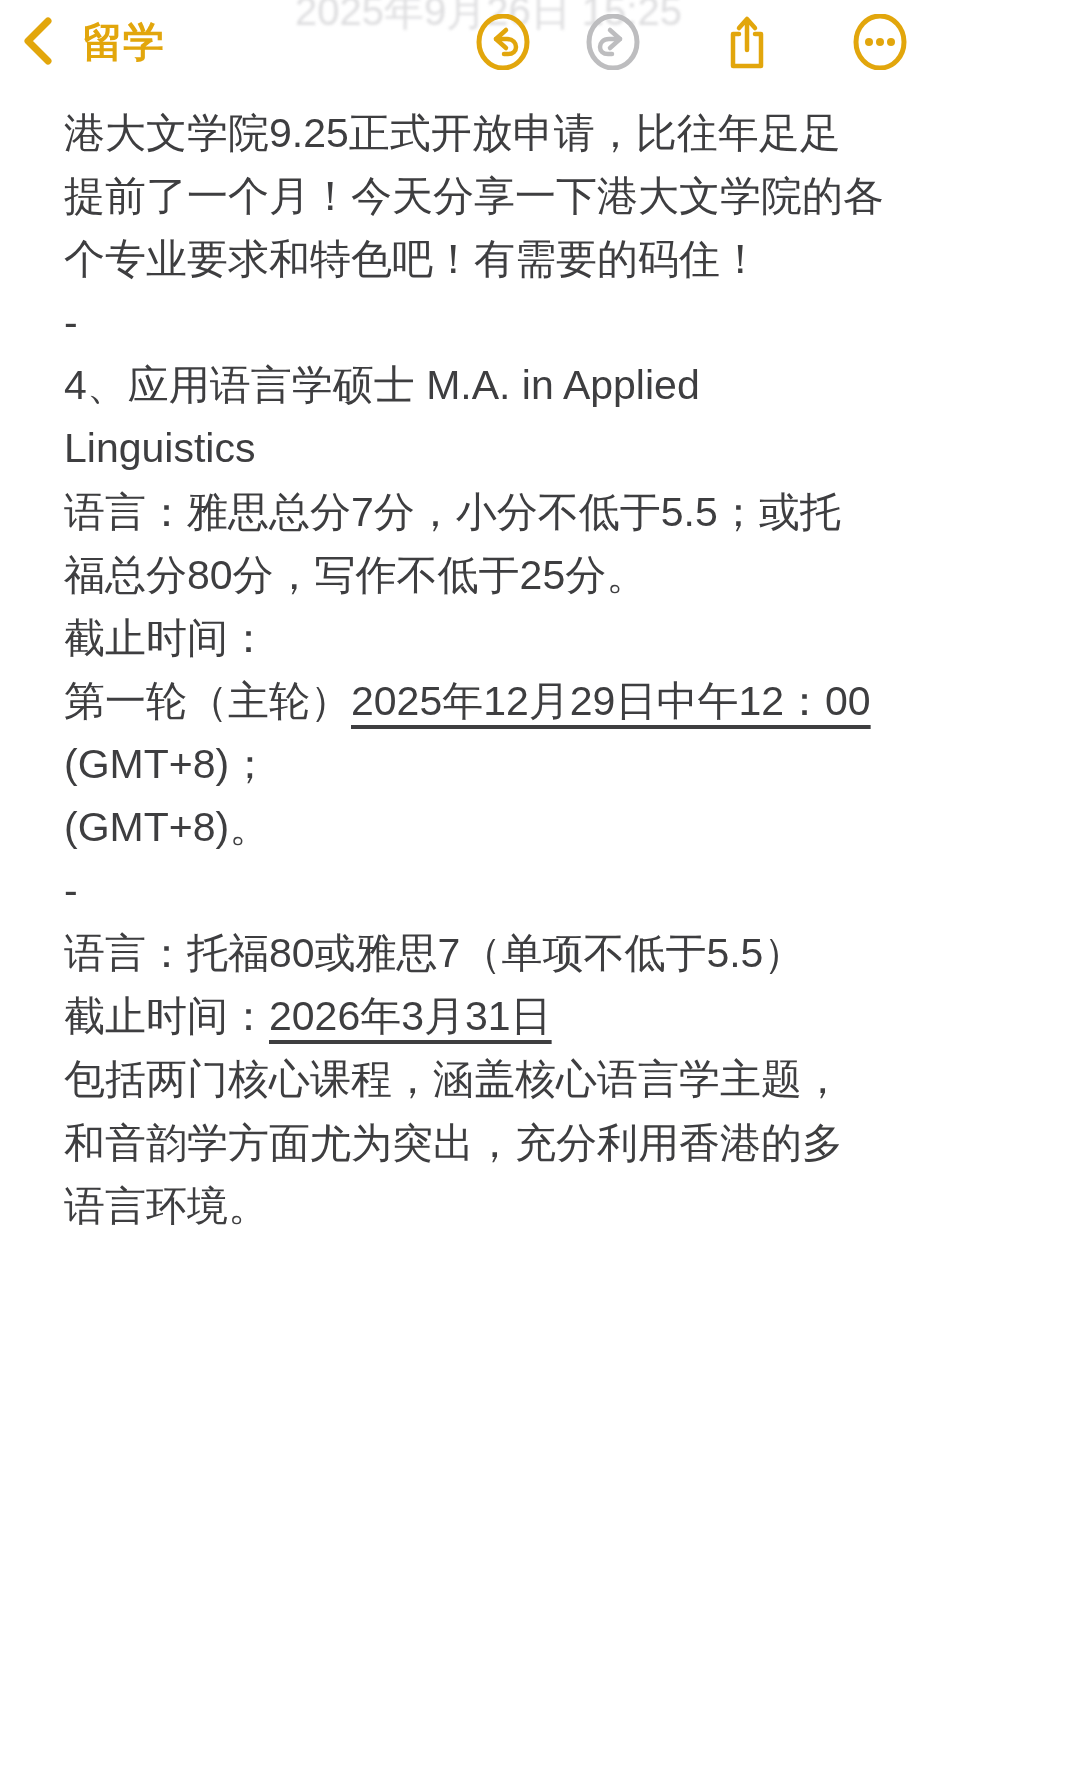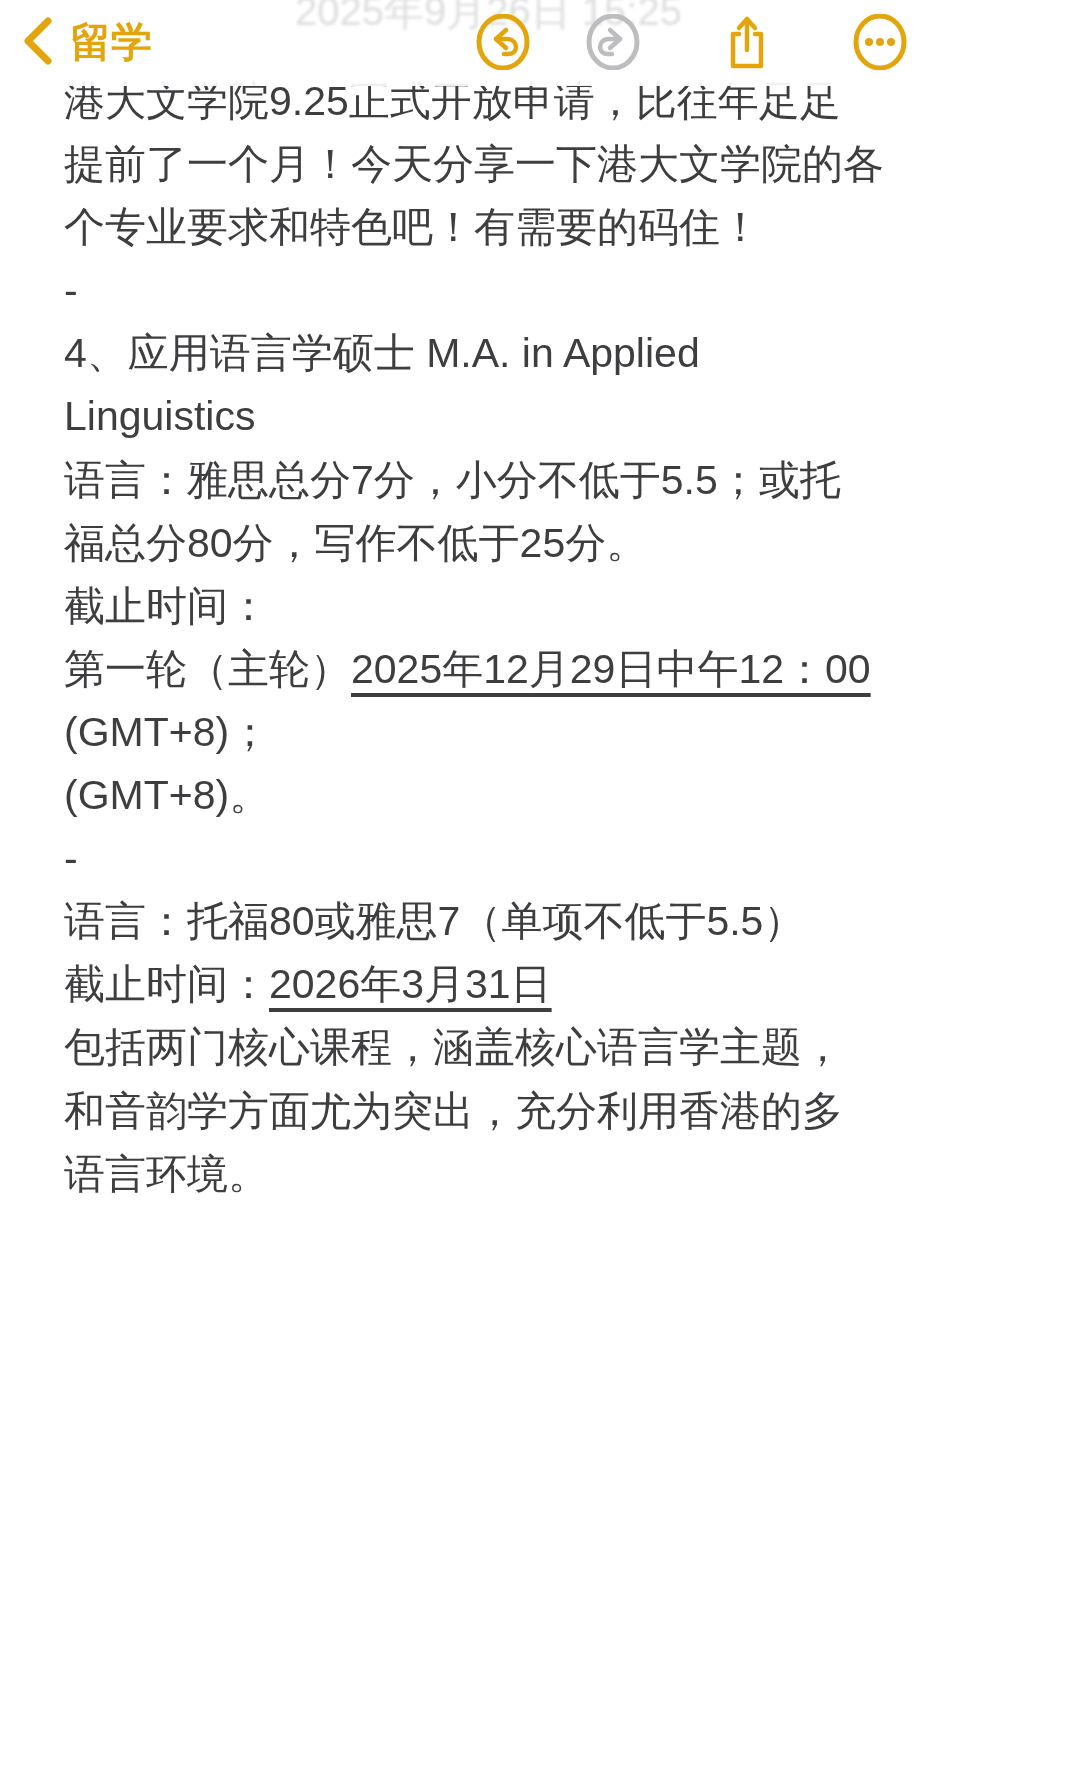--- a/index.html
+++ b/index.html
@@ -23,21 +23,21 @@
     top:-16px; left:295px;
     font-size:40px;
     color:#c7c7ca;
     opacity:0.6;
     filter:blur(1.5px);
     white-space:nowrap;
     z-index:1;
   }
   .back-btn{
     position:absolute; top:14px; left:20px;
-    display:flex; align-items:center; gap:16px;
+    display:flex; align-items:center; gap:28px;
     height:56px;
     cursor:pointer;
     z-index:2;
     background:none; border:none;
   }
   .back-label{
     font-size:41px;
     font-weight:700;
     color:#e2a60c;
     line-height:56px;
@@ -52,21 +52,21 @@
   .nav-icon svg{ display:block; }
   .btn-undo{ left:475px; }
   .btn-redo{ left:585px; }
   .btn-share{ left:719px; }
   .btn-more{ left:852px; }
   
   .note-body{
     position:absolute;
     top:0; left:0;
     width:964px;
-    padding:70px 60px 0 64px;
+    padding:102px 60px 0 64px;
     font-size:41px;
     line-height:63.1px;
     color:#3e3e40;
     z-index:1;
   }
   .note-line{
     white-space:nowrap;
     height:63.1px;
   }
   .dlink{

